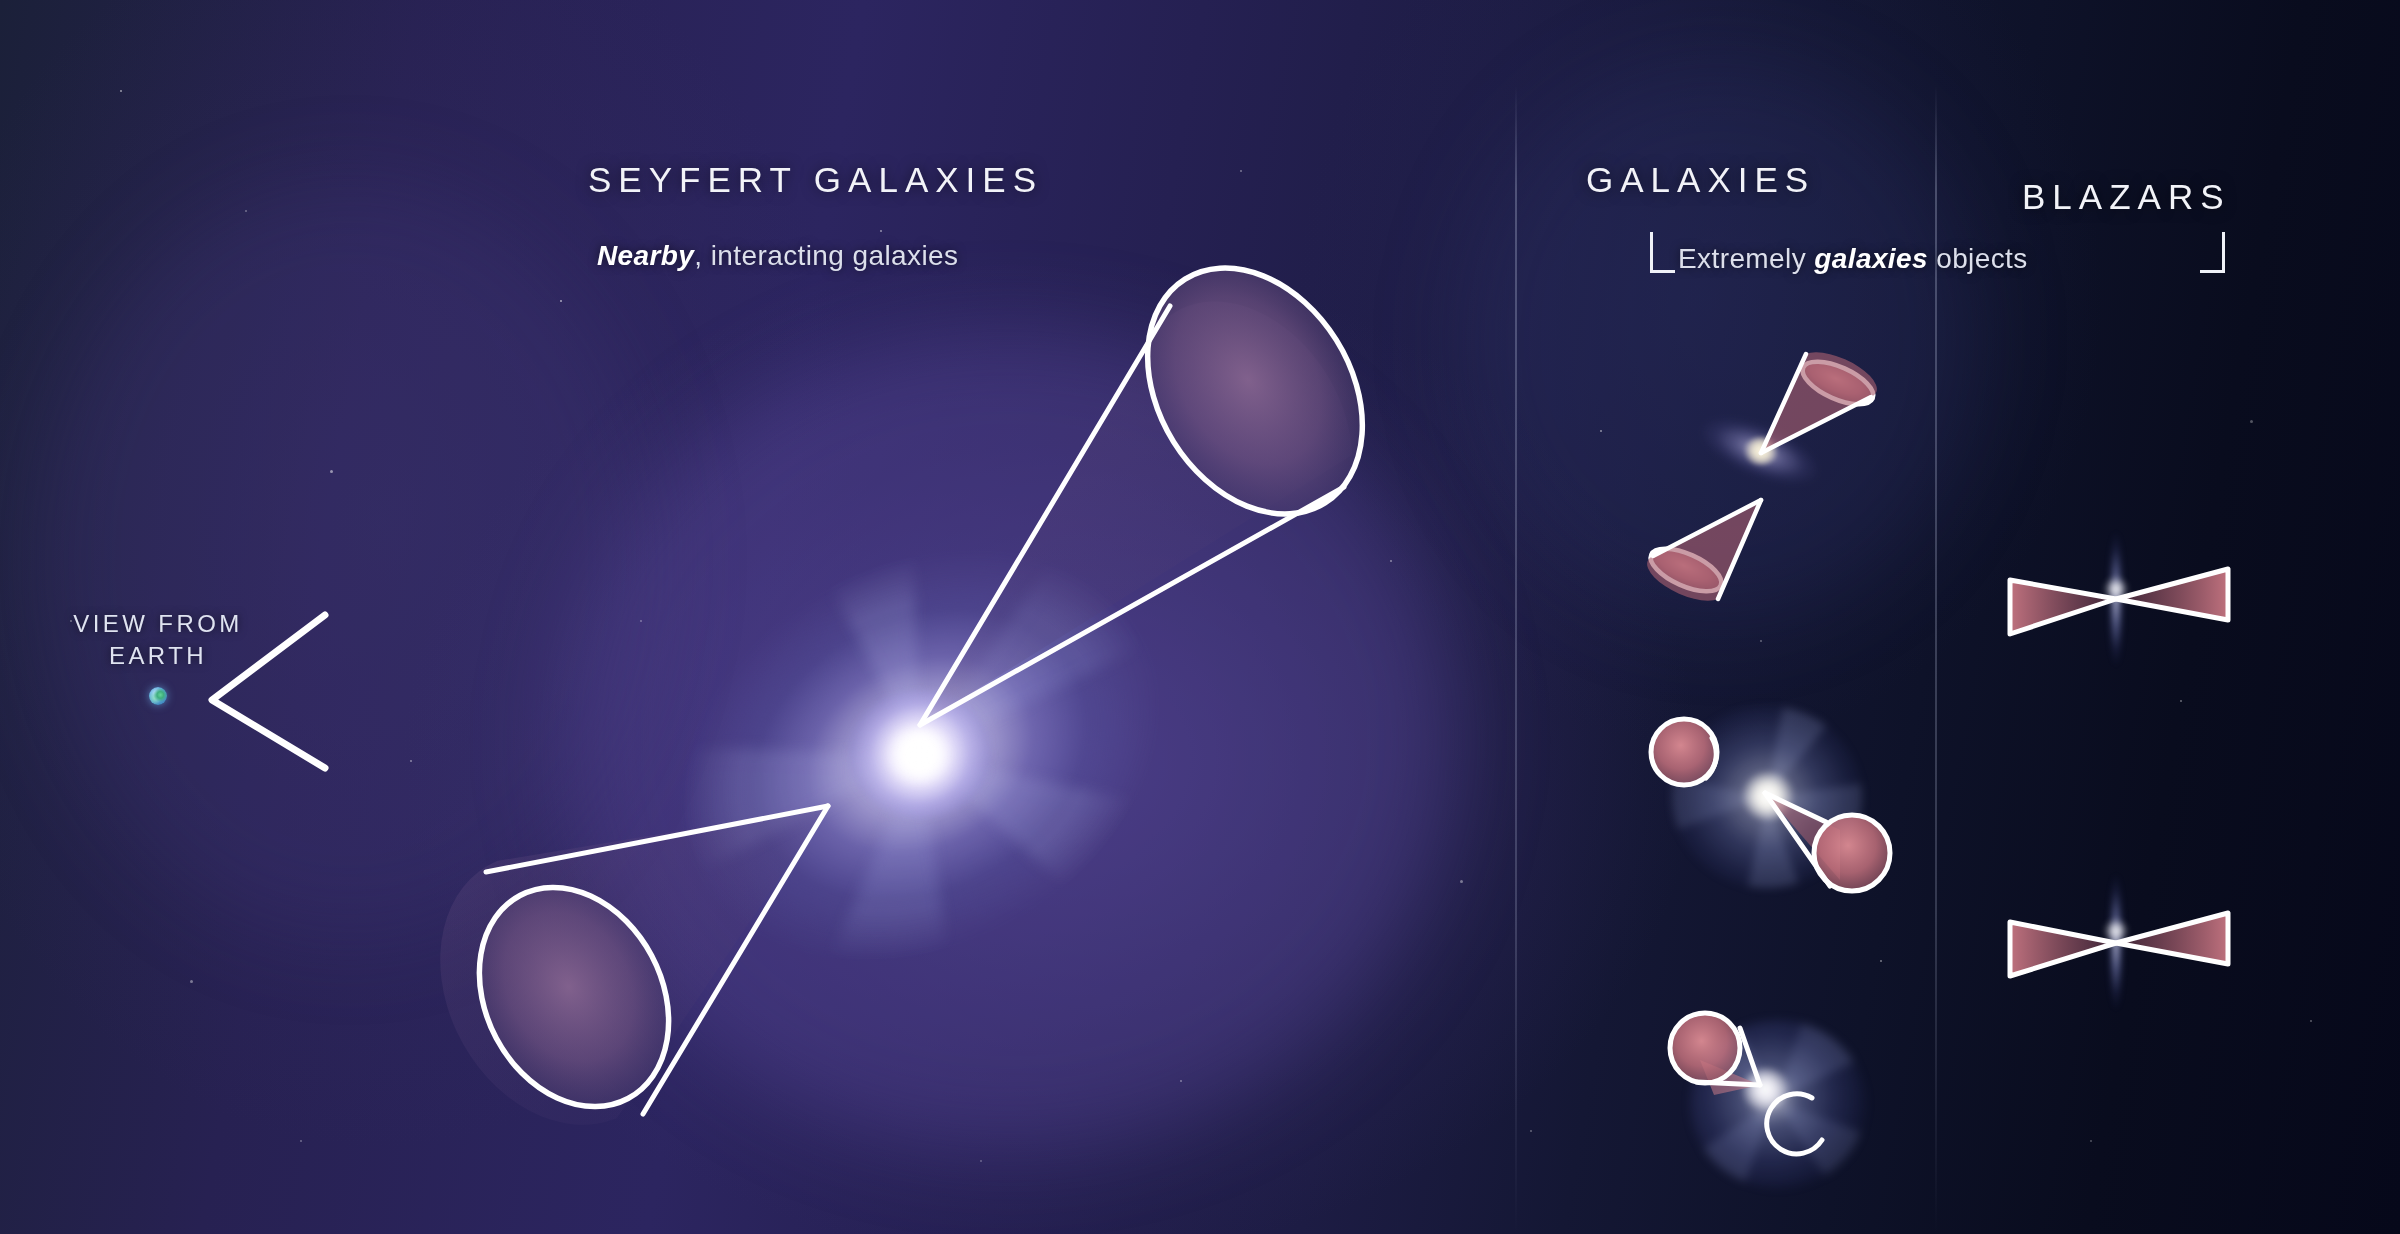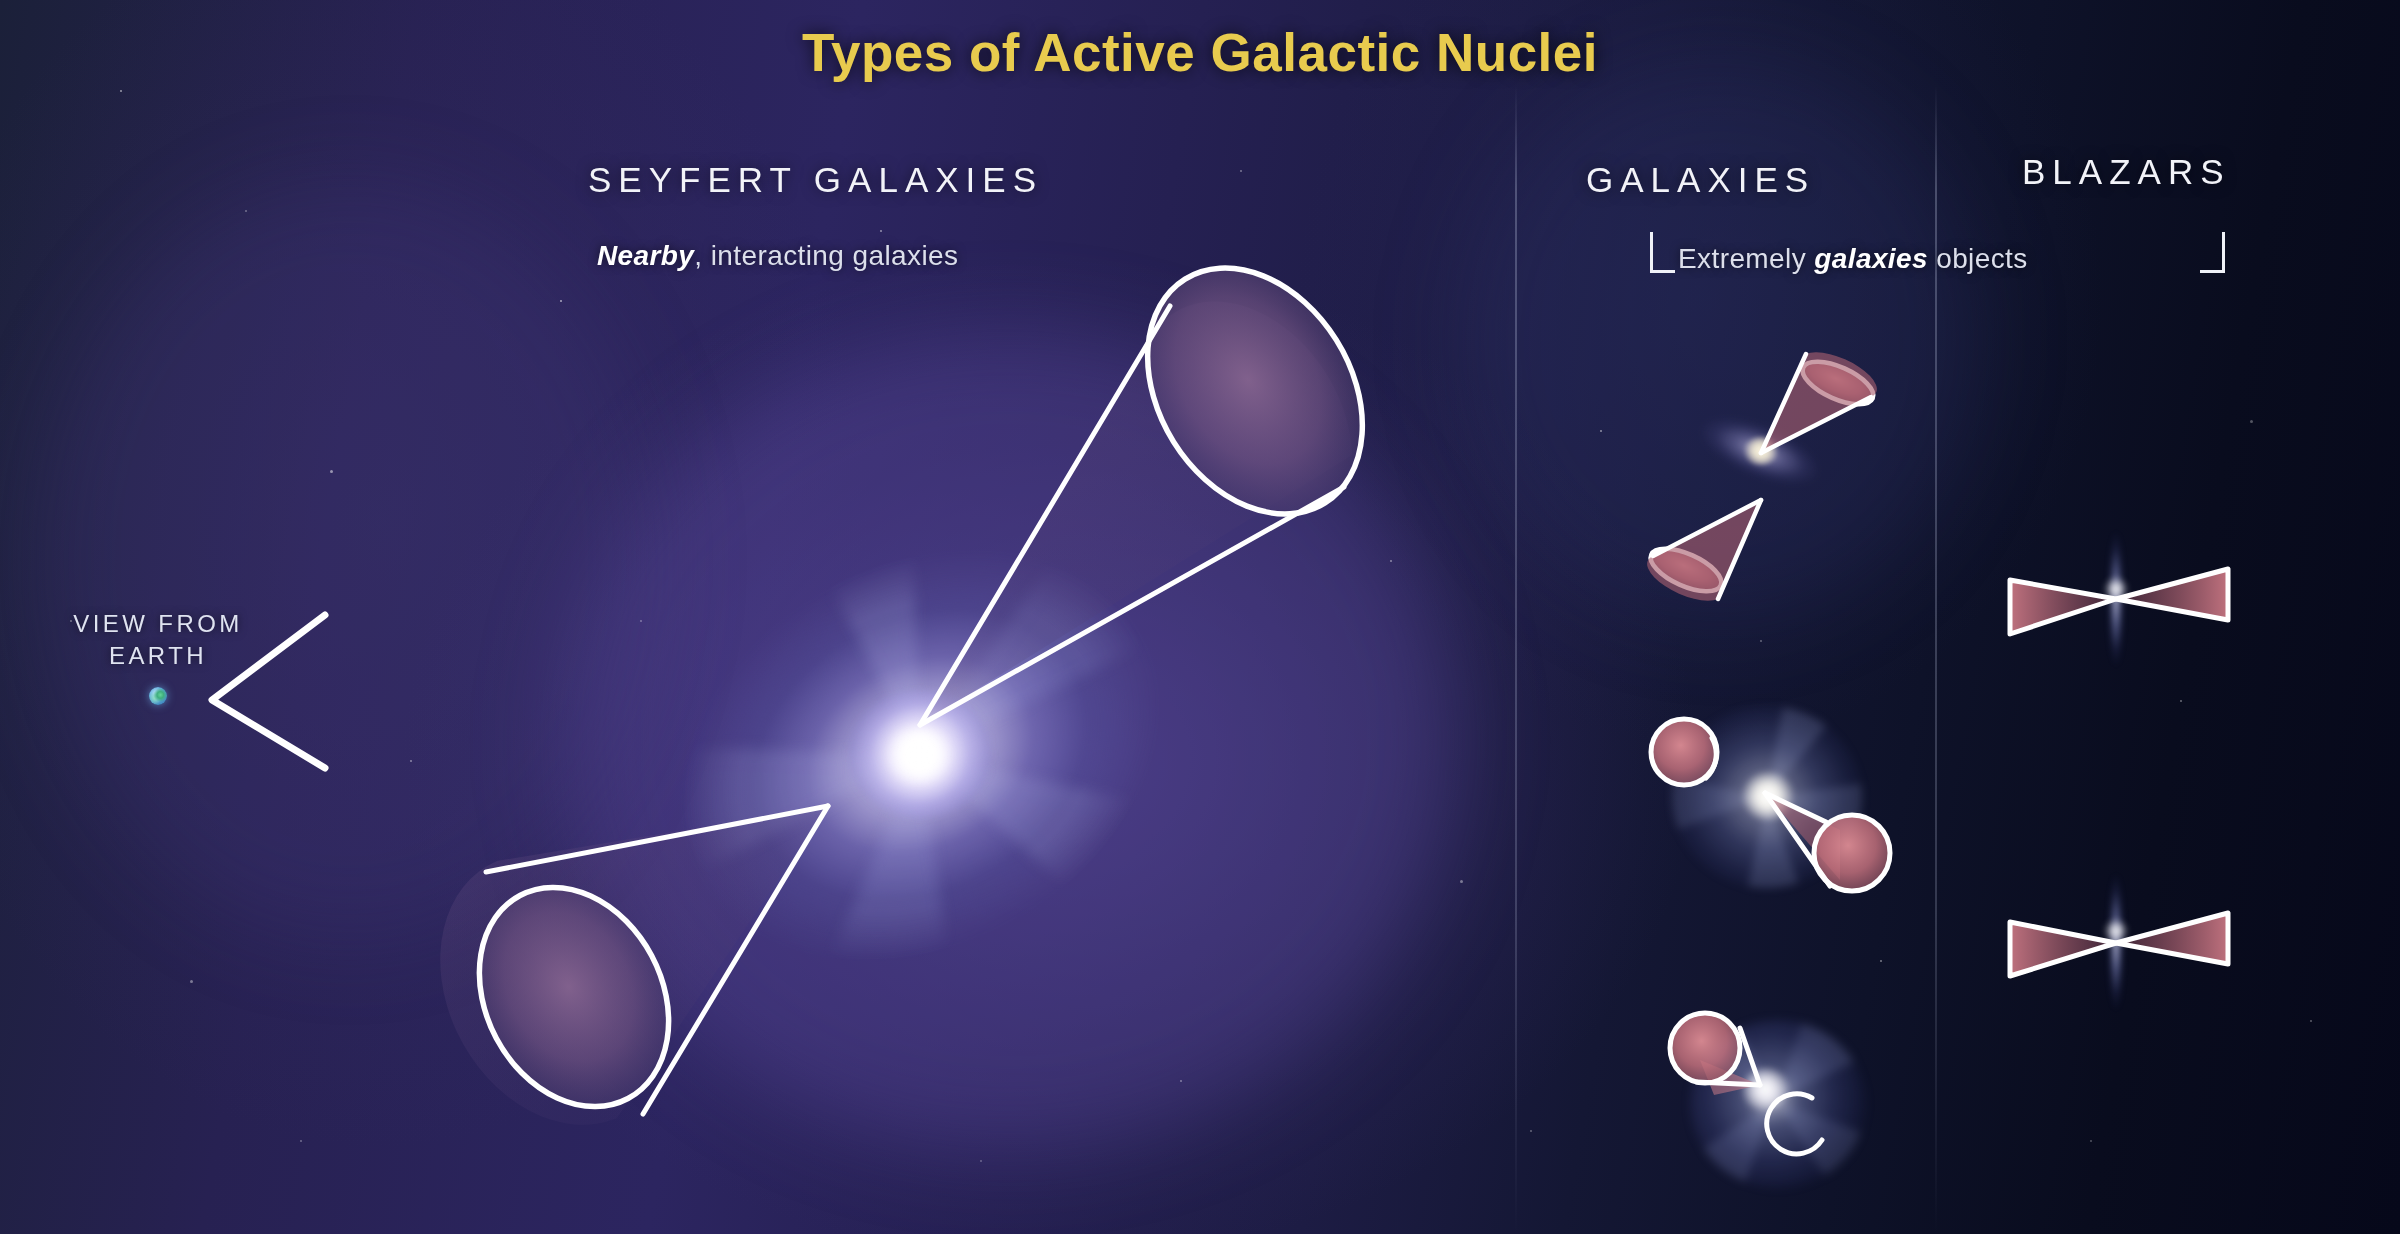--- a/index.html
+++ b/index.html
@@ -97,31 +97,30 @@
     <div class="st" style="left:2250px;top:420px;width:3px;height:3px;opacity:.3"></div>
     <div class="st" style="left:1530px;top:1130px;width:2px;height:2px;opacity:.35"></div>
     <div class="st" style="left:980px;top:1160px;width:2px;height:2px;opacity:.3"></div>
     <div class="st" style="left:300px;top:1140px;width:2px;height:2px;opacity:.35"></div>
     <div class="st" style="left:2090px;top:1140px;width:2px;height:2px;opacity:.3"></div>
   </div>
 
   <div class="divider" style="left:1515px;"></div>
   <div class="divider" style="left:1935px;"></div>
 
-  <div class="title">Types of Active Galactic Nuclei</div>
 
   <div class="sec-head" style="left:588px;top:160px;">SEYFERT GALAXIES</div>
 
   <div class="sec-sub" style="left:597px;top:240px;">
     <b>Nearby</b><span>, interacting galaxies</span>
   </div>
 
   <div class="sec-head" style="left:1586px;top:160px;">GALAXIES</div>
 
-  <div class="sec-head" style="left:2022px;top:152px;text-align:right;">BLAZARS</div>
+  <div class="sec-head" style="left:2022px;top:177px;text-align:right;">BLAZARS</div>
 
   <div class="bracket-l" style="left:1650px;top:232px;width:22px;height:38px;"></div>
   <div class="bracket-r" style="left:2200px;top:232px;width:22px;height:38px;"></div>
   <div class="sec-sub" style="left:1678px;top:243px;">
     <span>Extremely </span><b>galaxies</b><span> objects</span>
   </div>
 
   <div class="vfe" style="left:48px;top:608px;width:220px;">
     <span>VIEW FROM</span><br>
     <span>EARTH</span>

